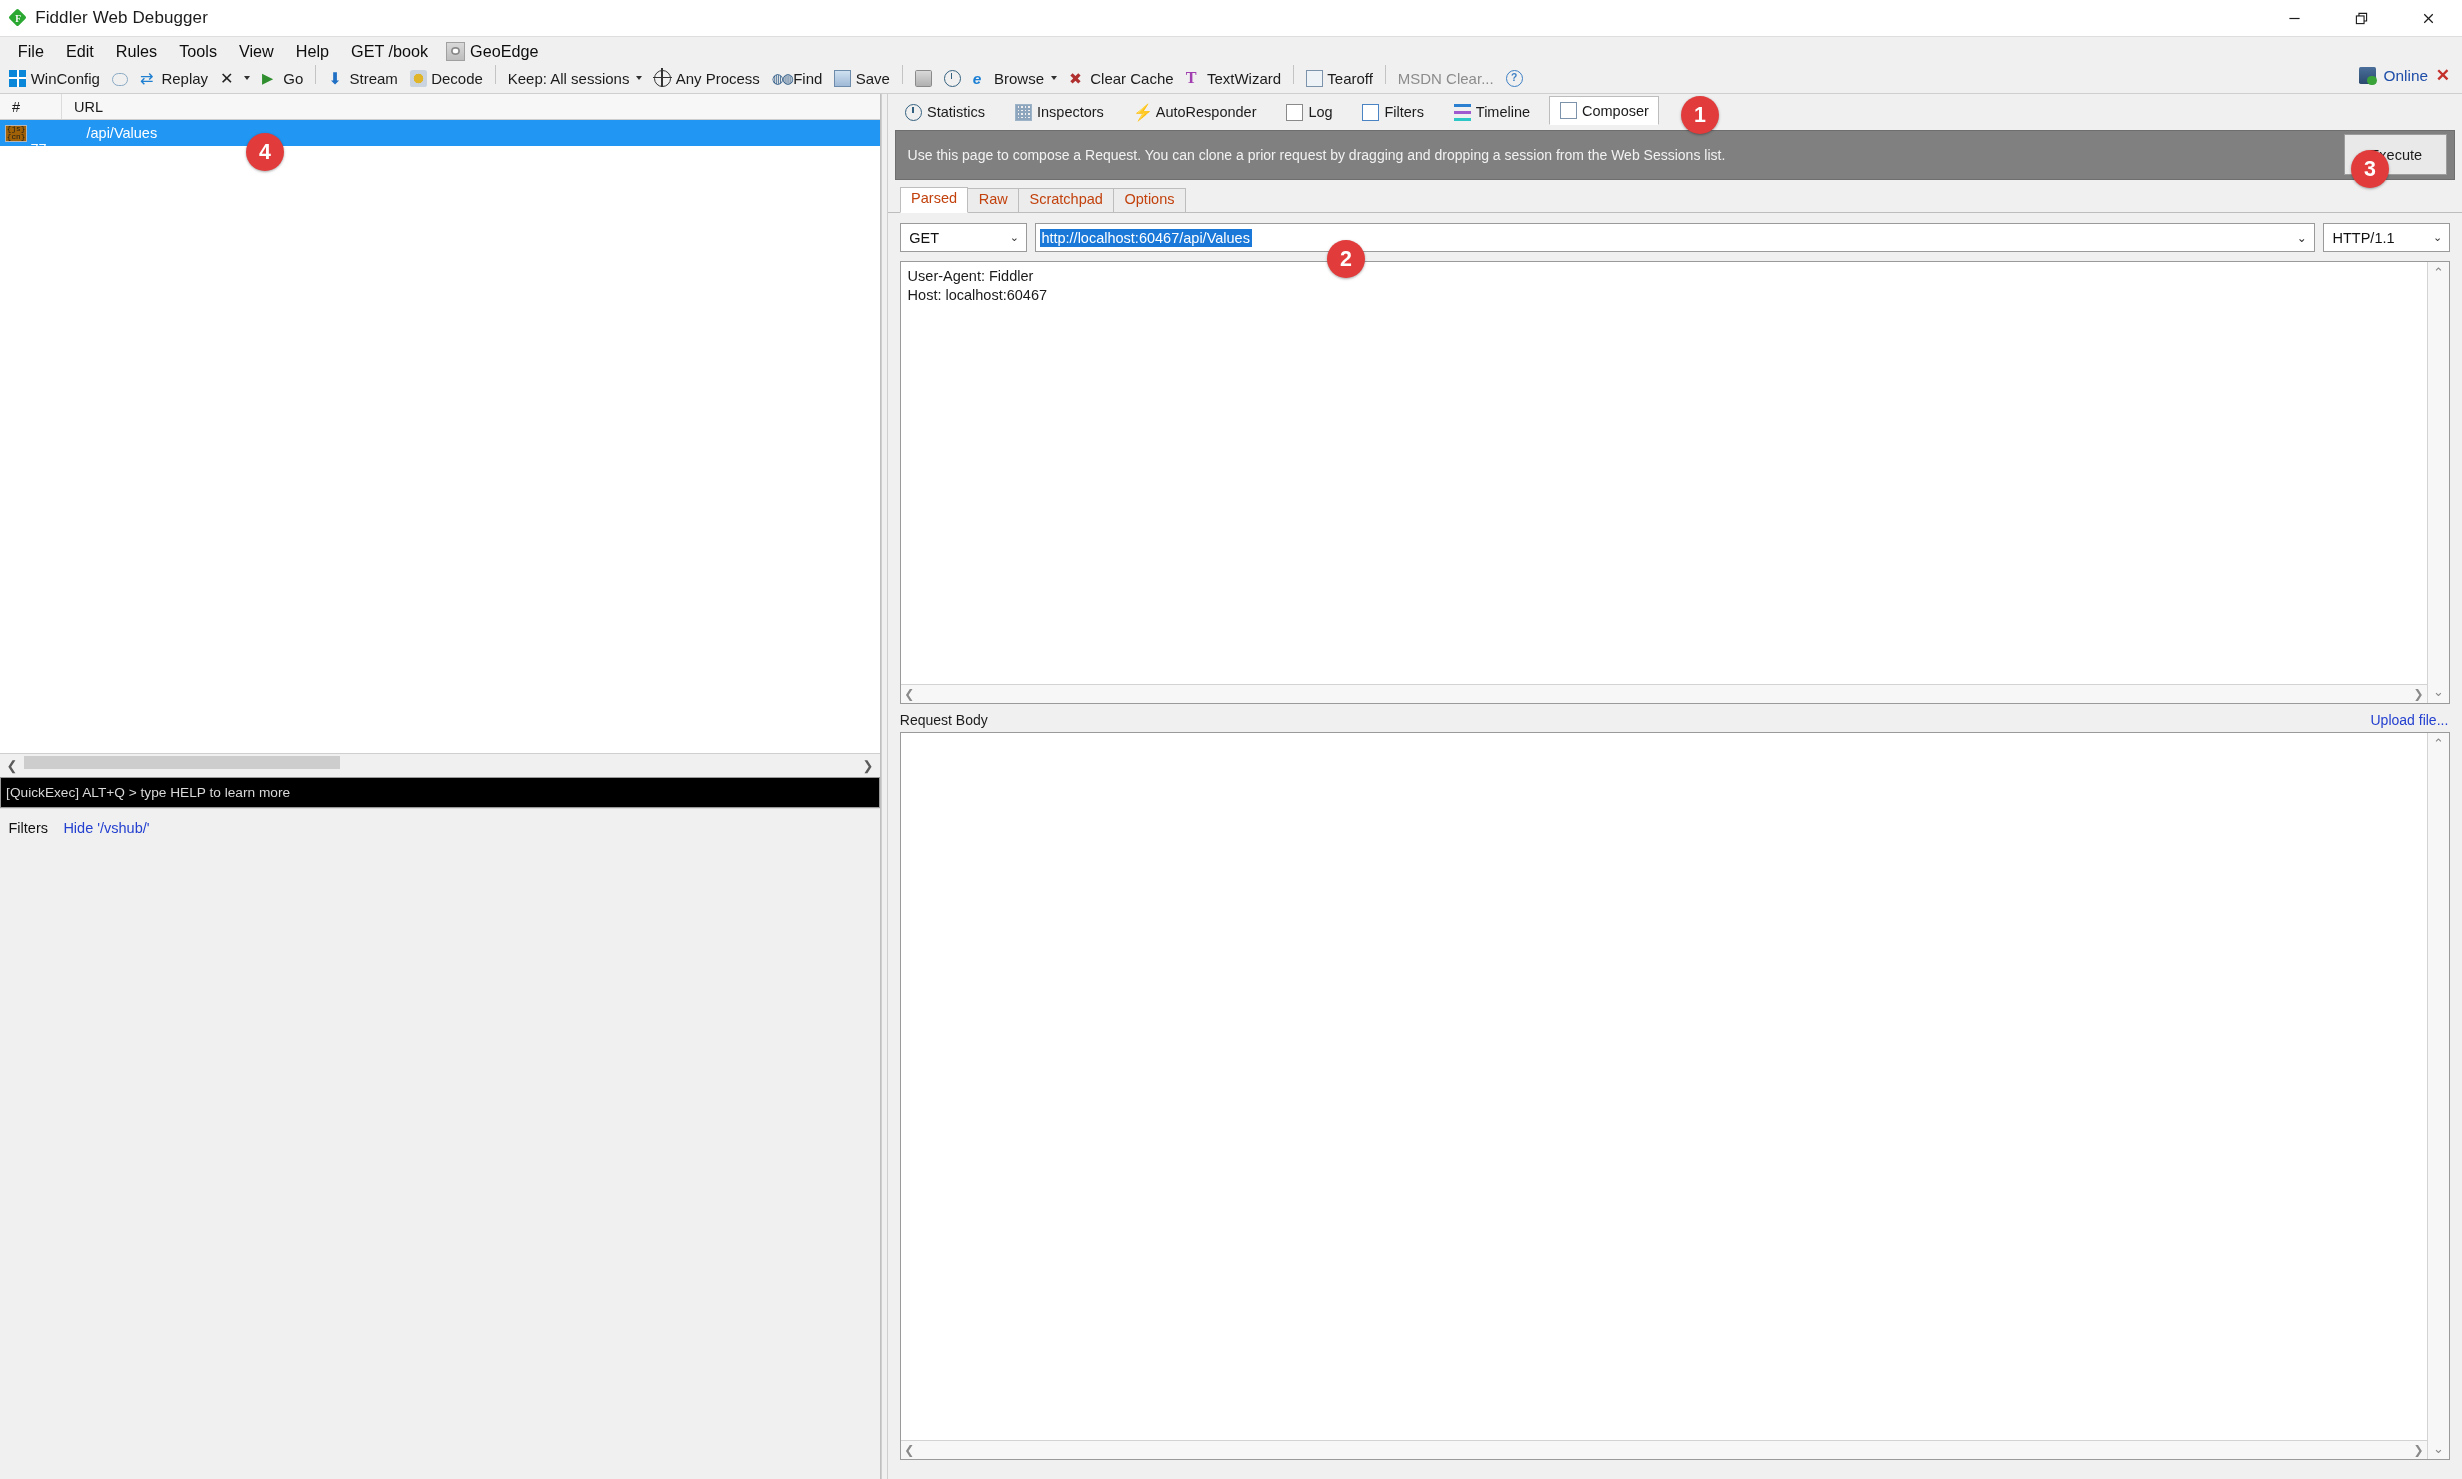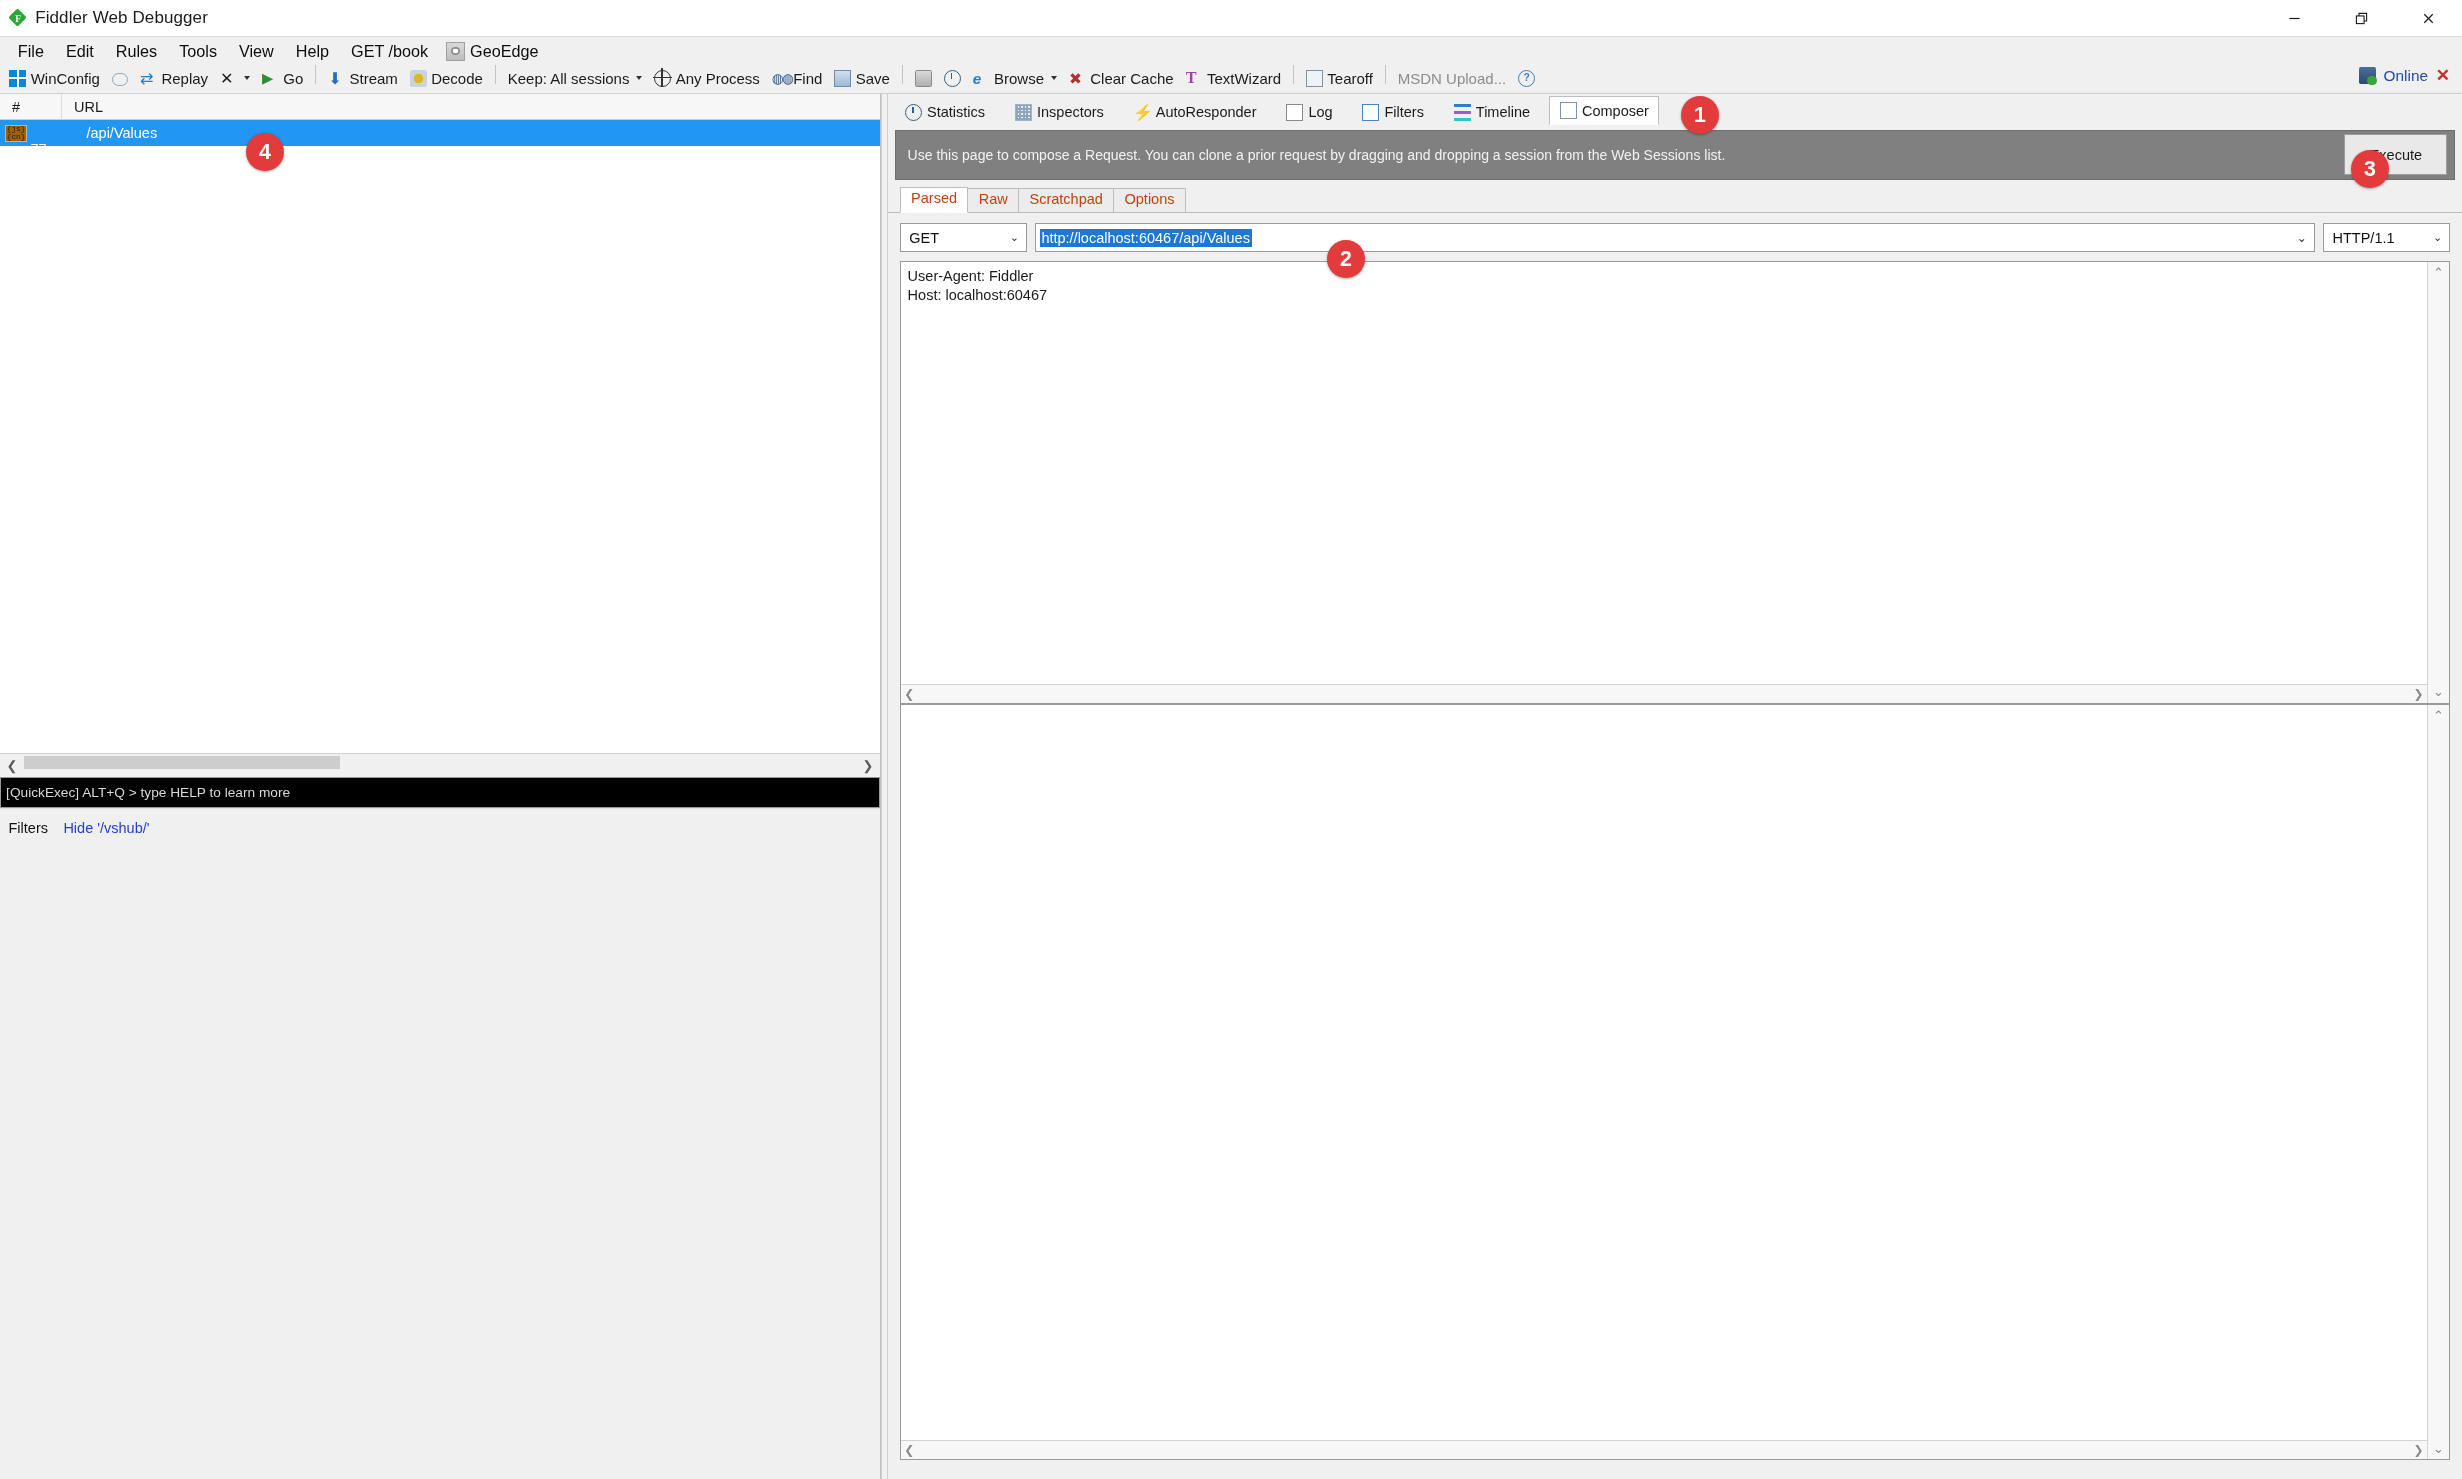--- a/index.html
+++ b/index.html
@@ -416,21 +416,21 @@
     <span class="ic ic-tw">T</span>
     <span>TextWizard</span>
   </div>
   <div class="tb-sep"></div>
   <div class="tb-item">
     <span class="ic ic-tear"></span>
     <span>Tearoff</span>
   </div>
   <div class="tb-sep"></div>
   <div class="tb-item grey-text">
-    <span>MSDN Upload...</span>
+    <span>MSDN Clear...</span>
   </div>
   <div class="tb-item">
     <span class="ic ic-help">?</span>
   </div>
 
   <div class="tb-right">
     <span class="ic ic-online"></span>
     <span class="online-text">Online</span>
     <span class="online-x">✕</span>
   </div>
@@ -536,20 +536,24 @@
       <div class="vscroll">
         <span class="vs-arrow">⌃</span>
         <span class="vs-arrow">⌄</span>
       </div>
       <div class="hscroll-inner">
         <span>❮</span>
         <span>❯</span>
       </div>
     </div>
 
+    <div class="reqbody-row">
+      <span class="reqbody-label">Request Body</span>
+      <span class="upload-link">Upload file...</span>
+    </div>
 
     <div class="body-box">
       <div class="headers-text"></div>
       <div class="vscroll">
         <span class="vs-arrow">⌃</span>
         <span class="vs-arrow">⌄</span>
       </div>
       <div class="hscroll-inner">
         <span>❮</span>
         <span>❯</span>

